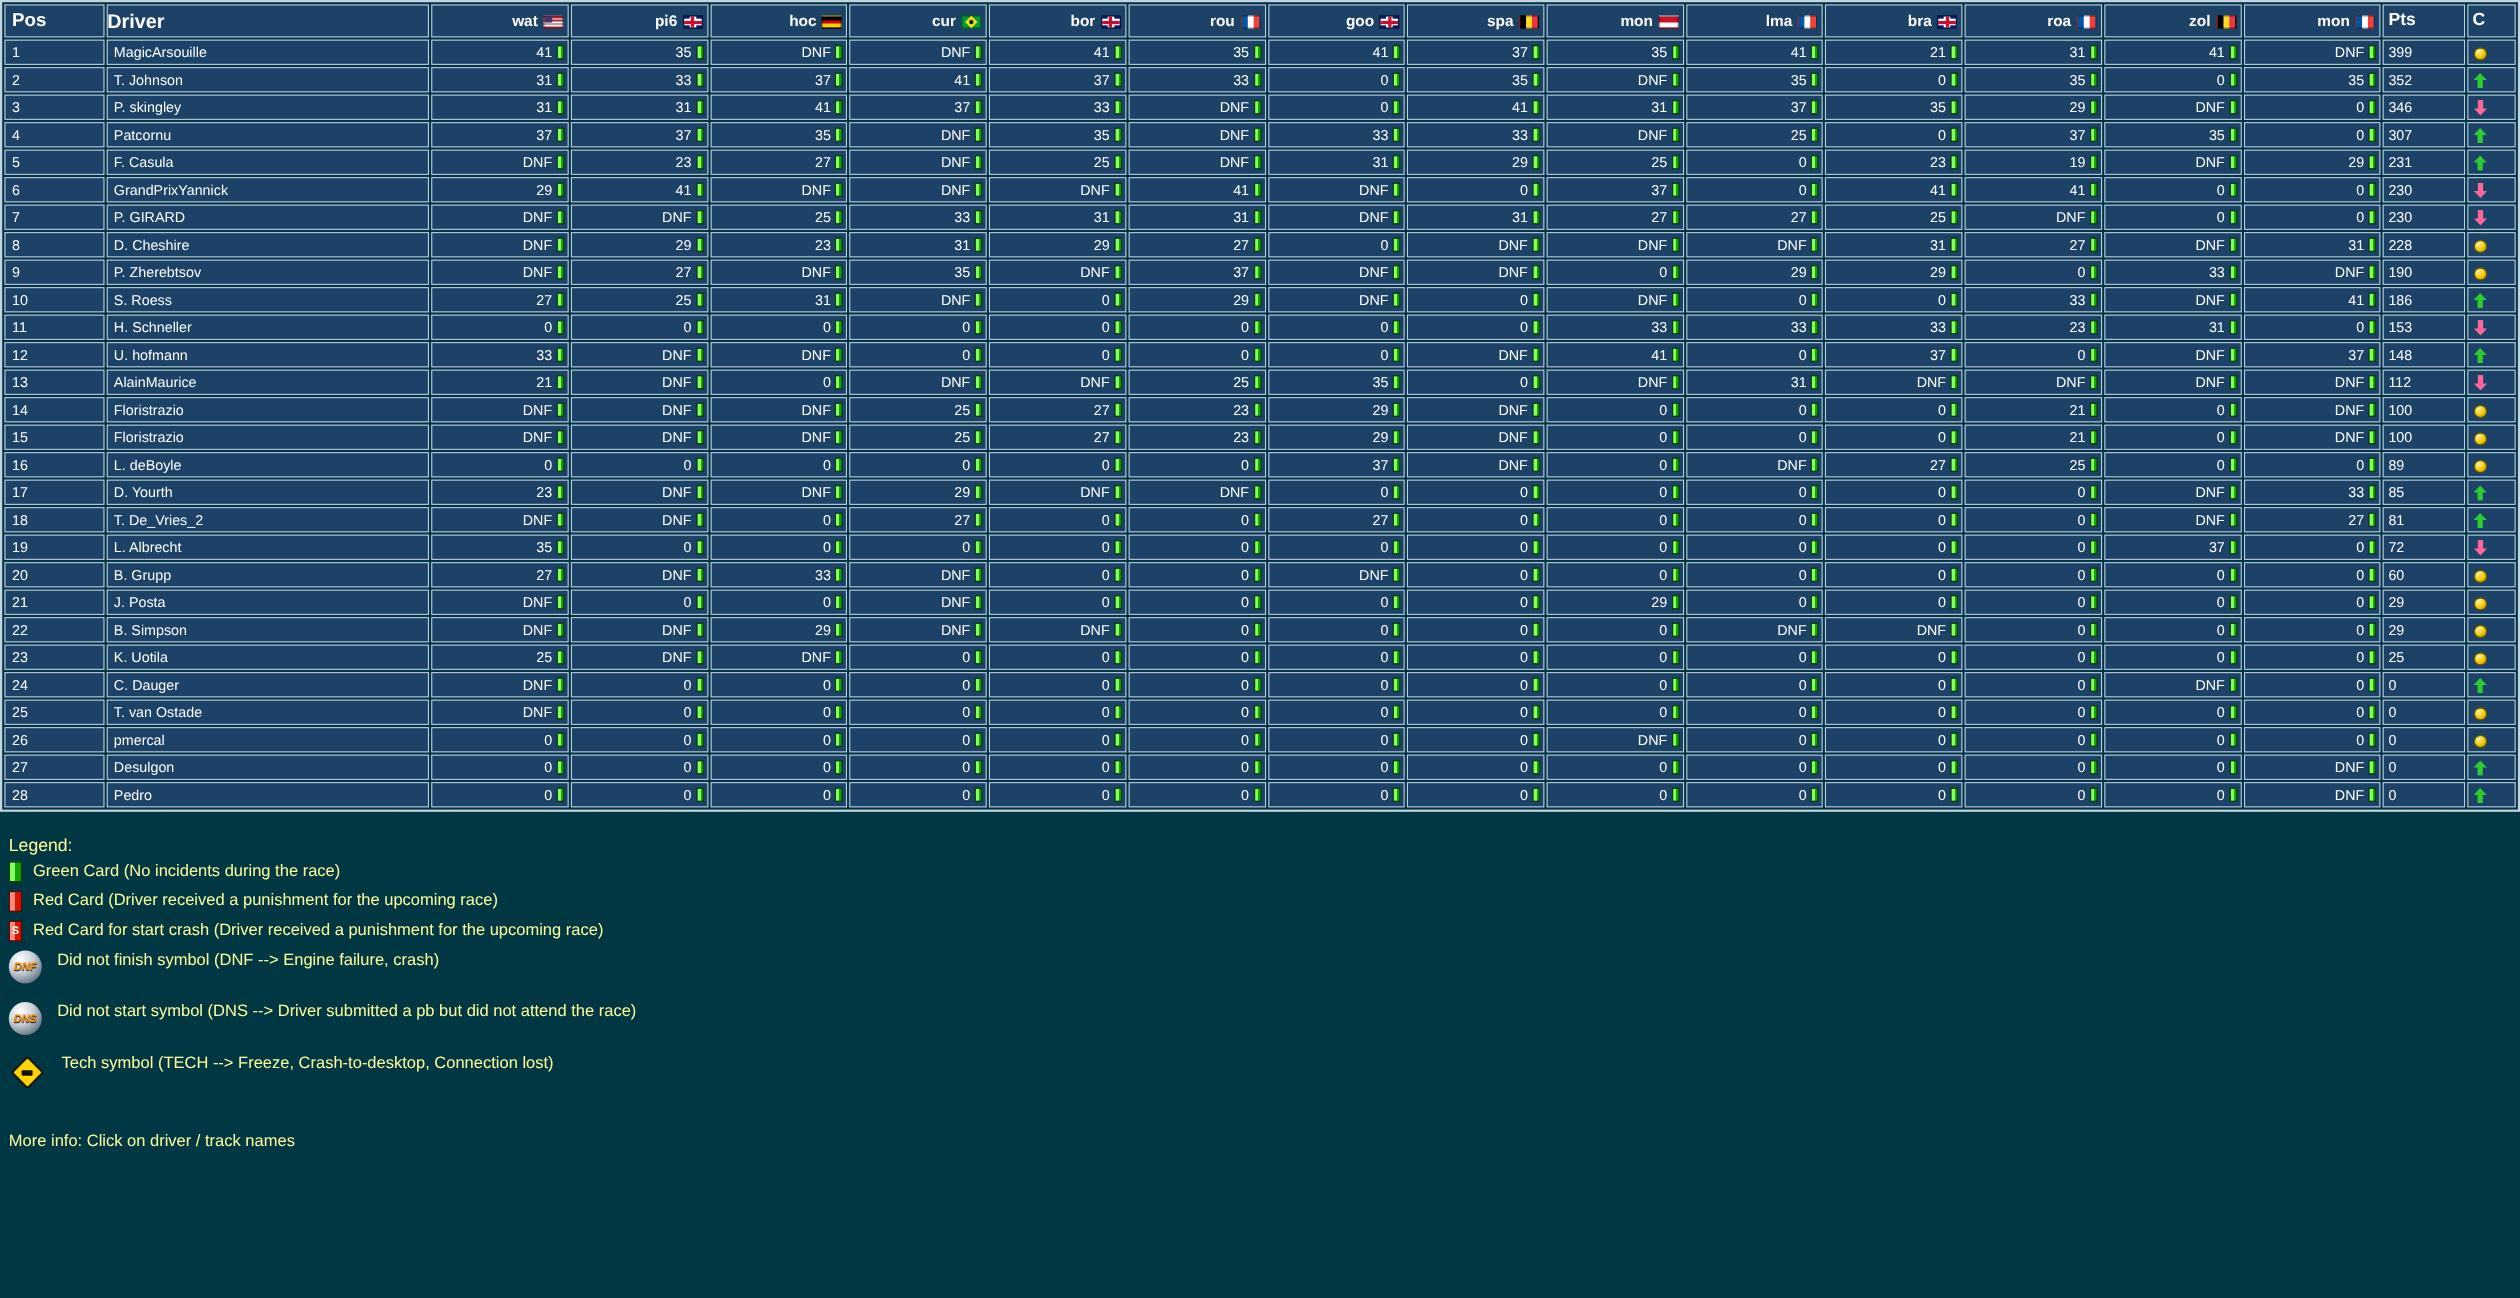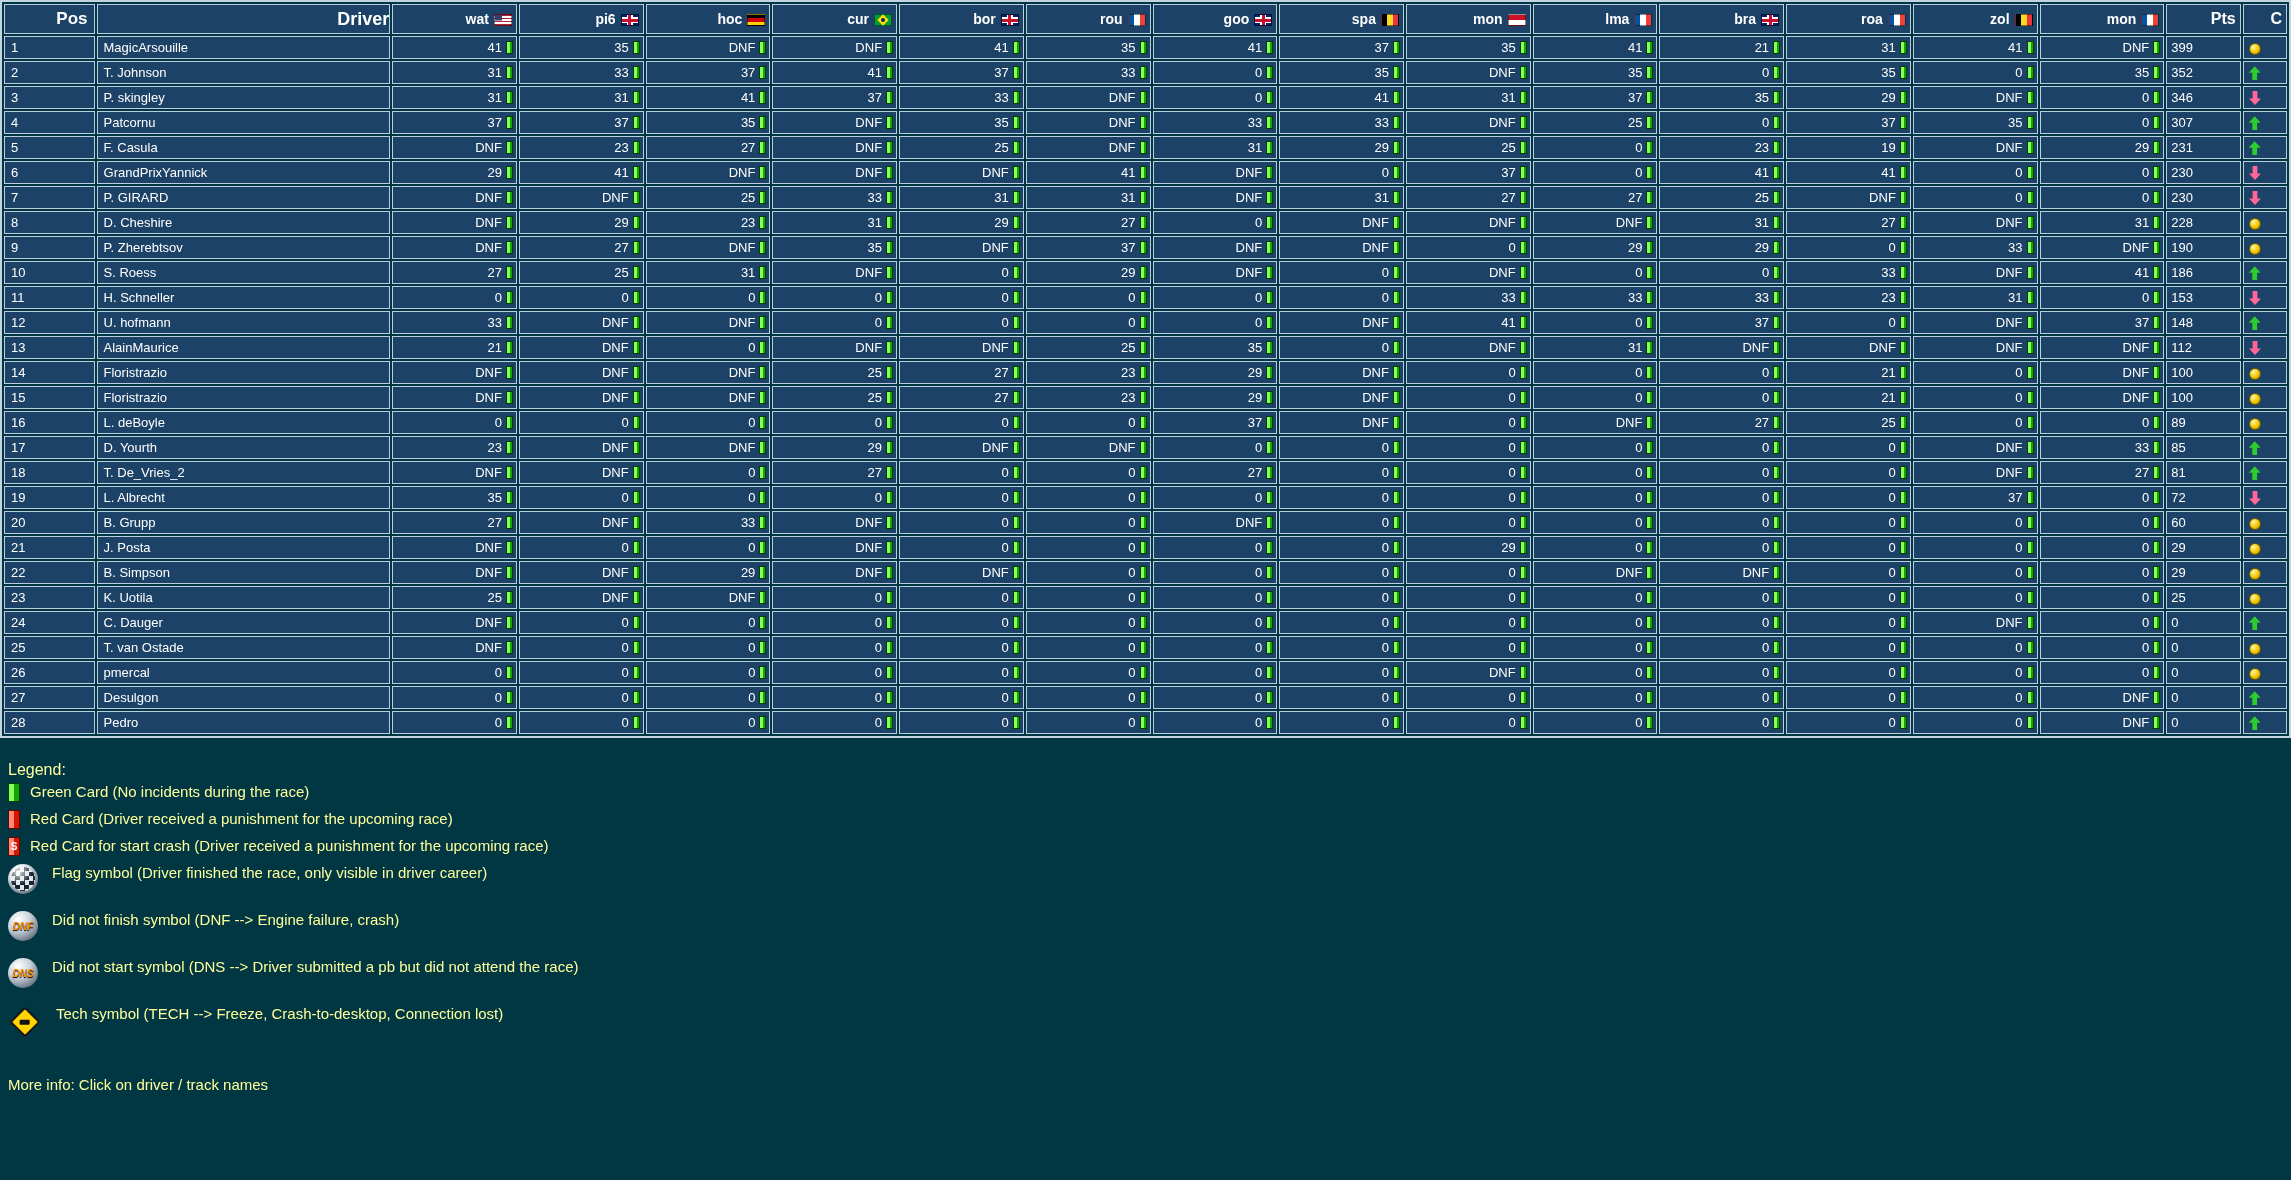--- a/index.html
+++ b/index.html
@@ -18,21 +18,21 @@
     border:2px solid #c3d3e2;
   }
   .col-pos{width:90px}.col-driver{width:292px}.col-race{width:124px}.col-pts{width:74px}.col-c{width:44px}
   th,td {
     background:#1d4268;
     border:1px solid #bccde0;
     color:#fff;
     overflow:hidden;
     white-space:nowrap;
   }
-  th { text-align:right; font-weight:bold; height:30px; }
+  th { text-align:left; font-weight:bold; height:30px; }
   .pos-th { font-size:17px; padding:3px 6px; }
   .driver-th { font-size:18px; padding:3px 0; }
   .pts-th,.c-th { font-size:16px; padding:3px 4px; }
   .race-th { font-size:14px; text-align:right; padding:3px 4px; }
   .race-label { cursor:pointer; }
   .flag {
     display:inline-block; width:18px; height:12px;
     margin-left:5px; vertical-align:-2px;
     border:1px solid rgba(0,0,0,.45);
   }
@@ -736,24 +736,20 @@
     <span class="legend-text">Red Card (Driver received a punishment for the upcoming race)</span>
   </div>
   <div class="legend-item">
     <span class="mini-card-lg card-red-lg">
         <span class="card-s-label">S</span>
       </span>
     <span class="legend-text">Red Card for start crash (Driver received a punishment for the upcoming race)</span>
   </div>
 
   <div class="legend-item sphere-row">
-    <span class="sphere flag-sphere"></span>
-    <span class="legend-text">Flag symbol (Driver finished the race, only visible in driver career)</span>
-  </div>
-  <div class="legend-item sphere-row">
     <span class="sphere">
         <span class="sphere-label">DNF</span>
       </span>
     <span class="legend-text">Did not finish symbol (DNF --&gt; Engine failure, crash)</span>
   </div>
   <div class="legend-item sphere-row">
     <span class="sphere">
         <span class="sphere-label">DNS</span>
       </span>
     <span class="legend-text">Did not start symbol (DNS --&gt; Driver submitted a pb but did not attend the race)</span>

